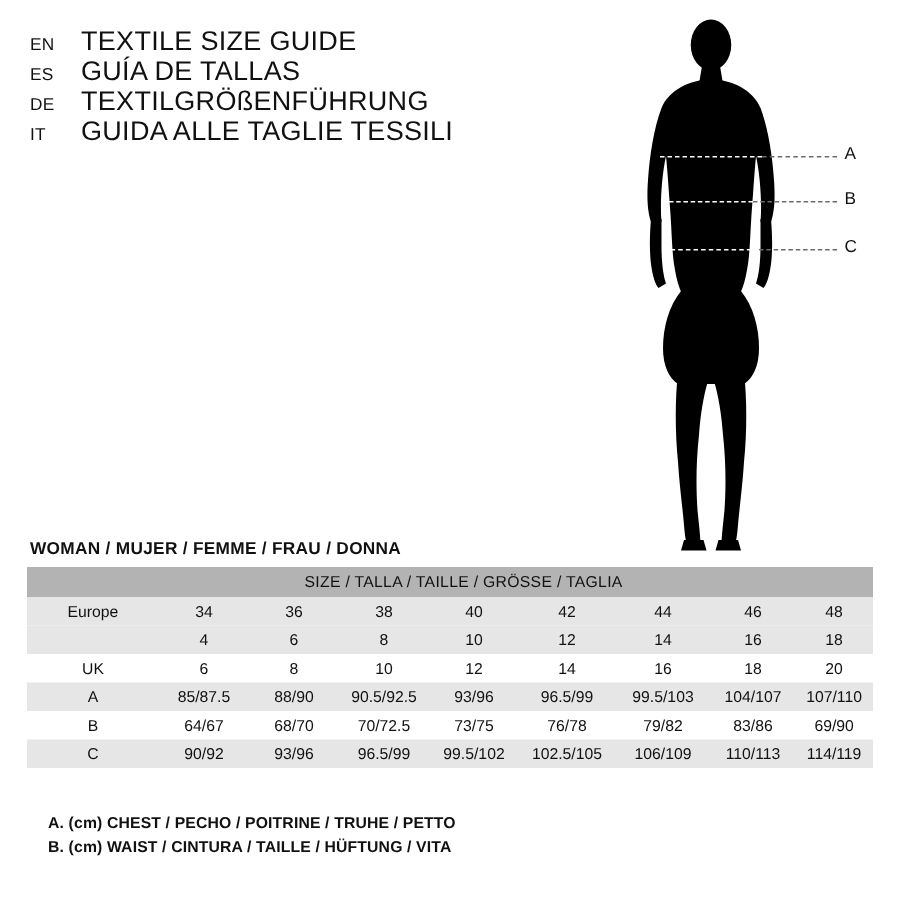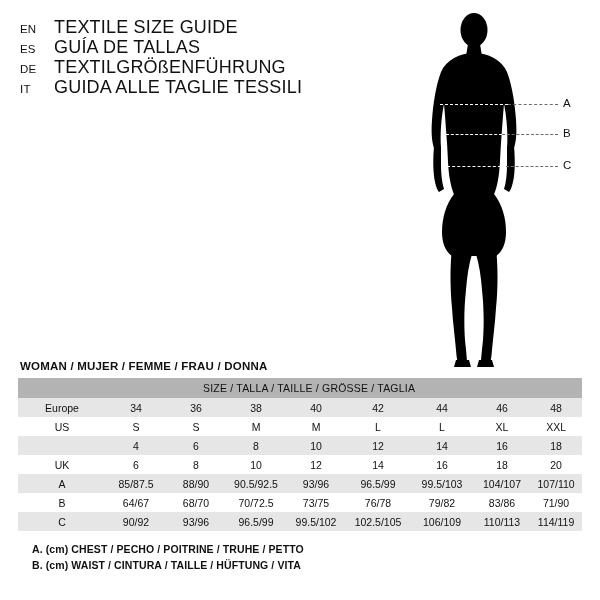--- a/index.html
+++ b/index.html
@@ -249,31 +249,20 @@
           <td>34</td>
           <td>36</td>
           <td>38</td>
           <td>40</td>
           <td>42</td>
           <td>44</td>
           <td>46</td>
           <td>48</td>
         </tr>
 
-        <tr class="band-white">
-          <td class="rowlabel">US</td>
-          <td>S</td>
-          <td>S</td>
-          <td>M</td>
-          <td>M</td>
-          <td>L</td>
-          <td>L</td>
-          <td>XL</td>
-          <td>XXL</td>
-        </tr>
 
         <tr class="band-light">
           <td class="rowlabel"></td>
           <td>4</td>
           <td>6</td>
           <td>8</td>
           <td>10</td>
           <td>12</td>
           <td>14</td>
           <td>16</td>
@@ -306,21 +295,21 @@
 
         <tr class="band-white">
           <td class="rowlabel">B</td>
           <td>64/67</td>
           <td>68/70</td>
           <td>70/72.5</td>
           <td>73/75</td>
           <td>76/78</td>
           <td>79/82</td>
           <td>83/86</td>
-          <td>71/90</td>
+          <td>69/90</td>
         </tr>
 
         <tr class="band-light">
           <td class="rowlabel">C</td>
           <td>90/92</td>
           <td>93/96</td>
           <td>96.5/99</td>
           <td>99.5/102</td>
           <td>102.5/105</td>
           <td>106/109</td>

